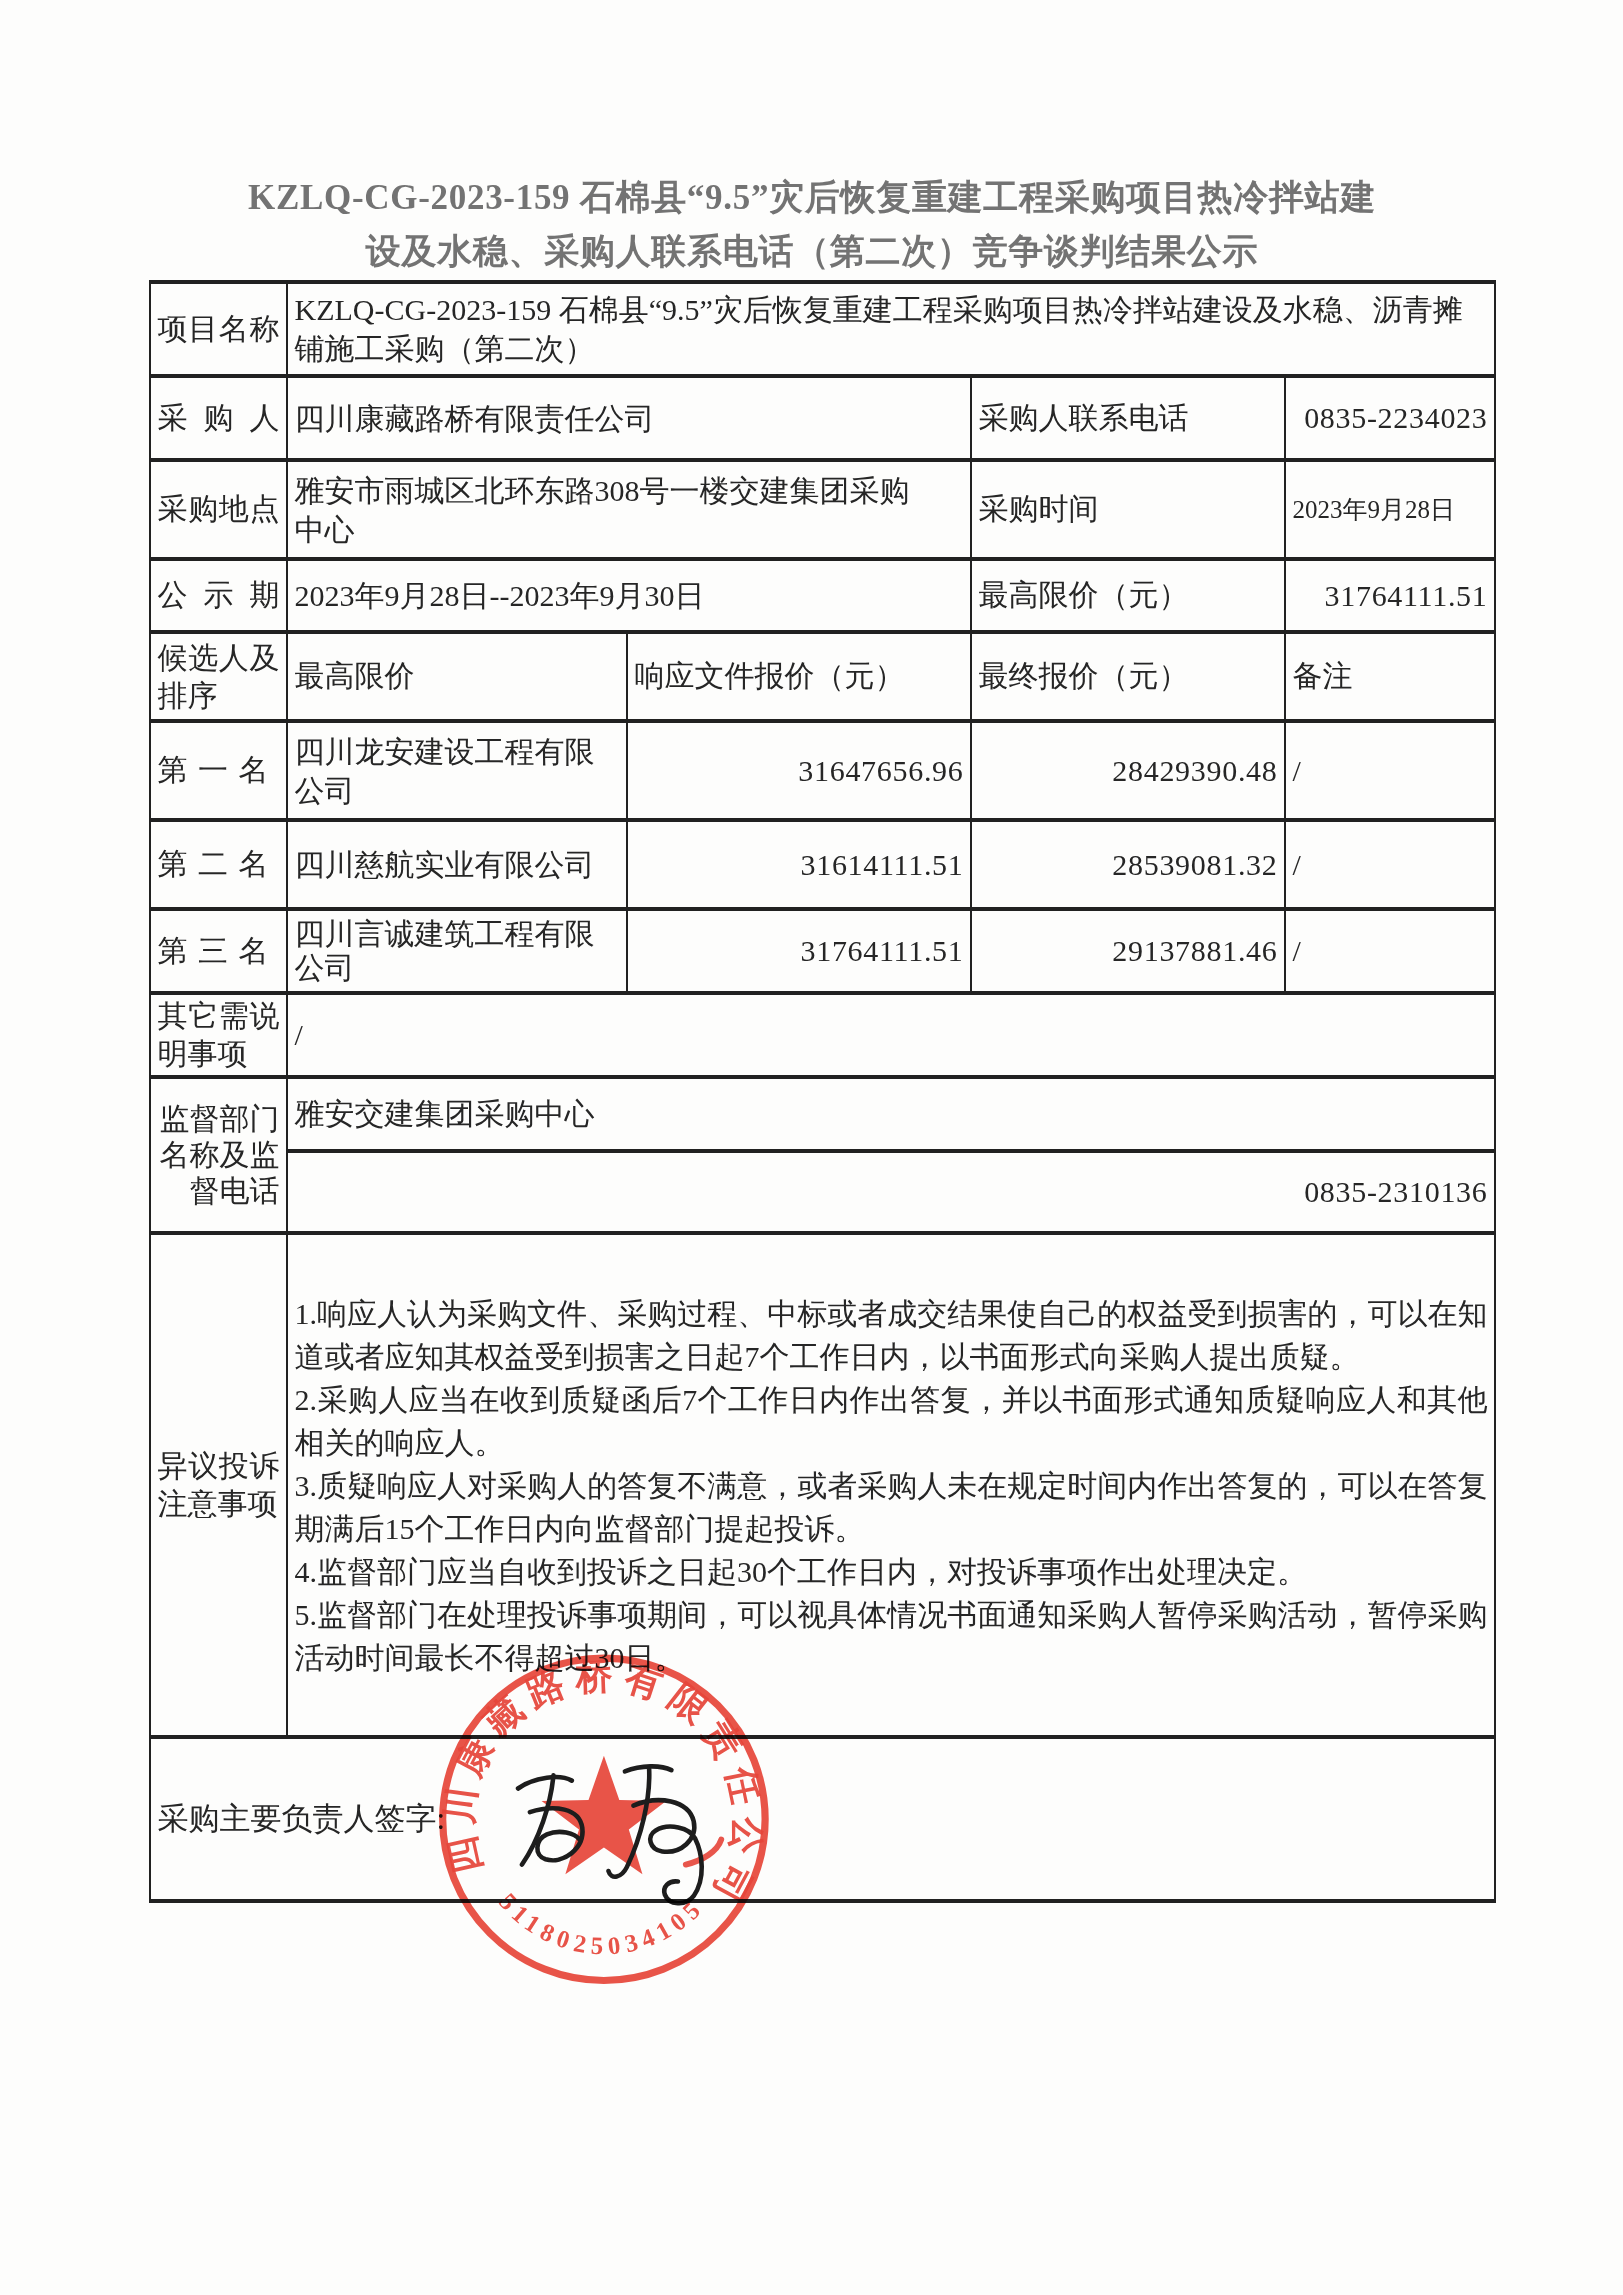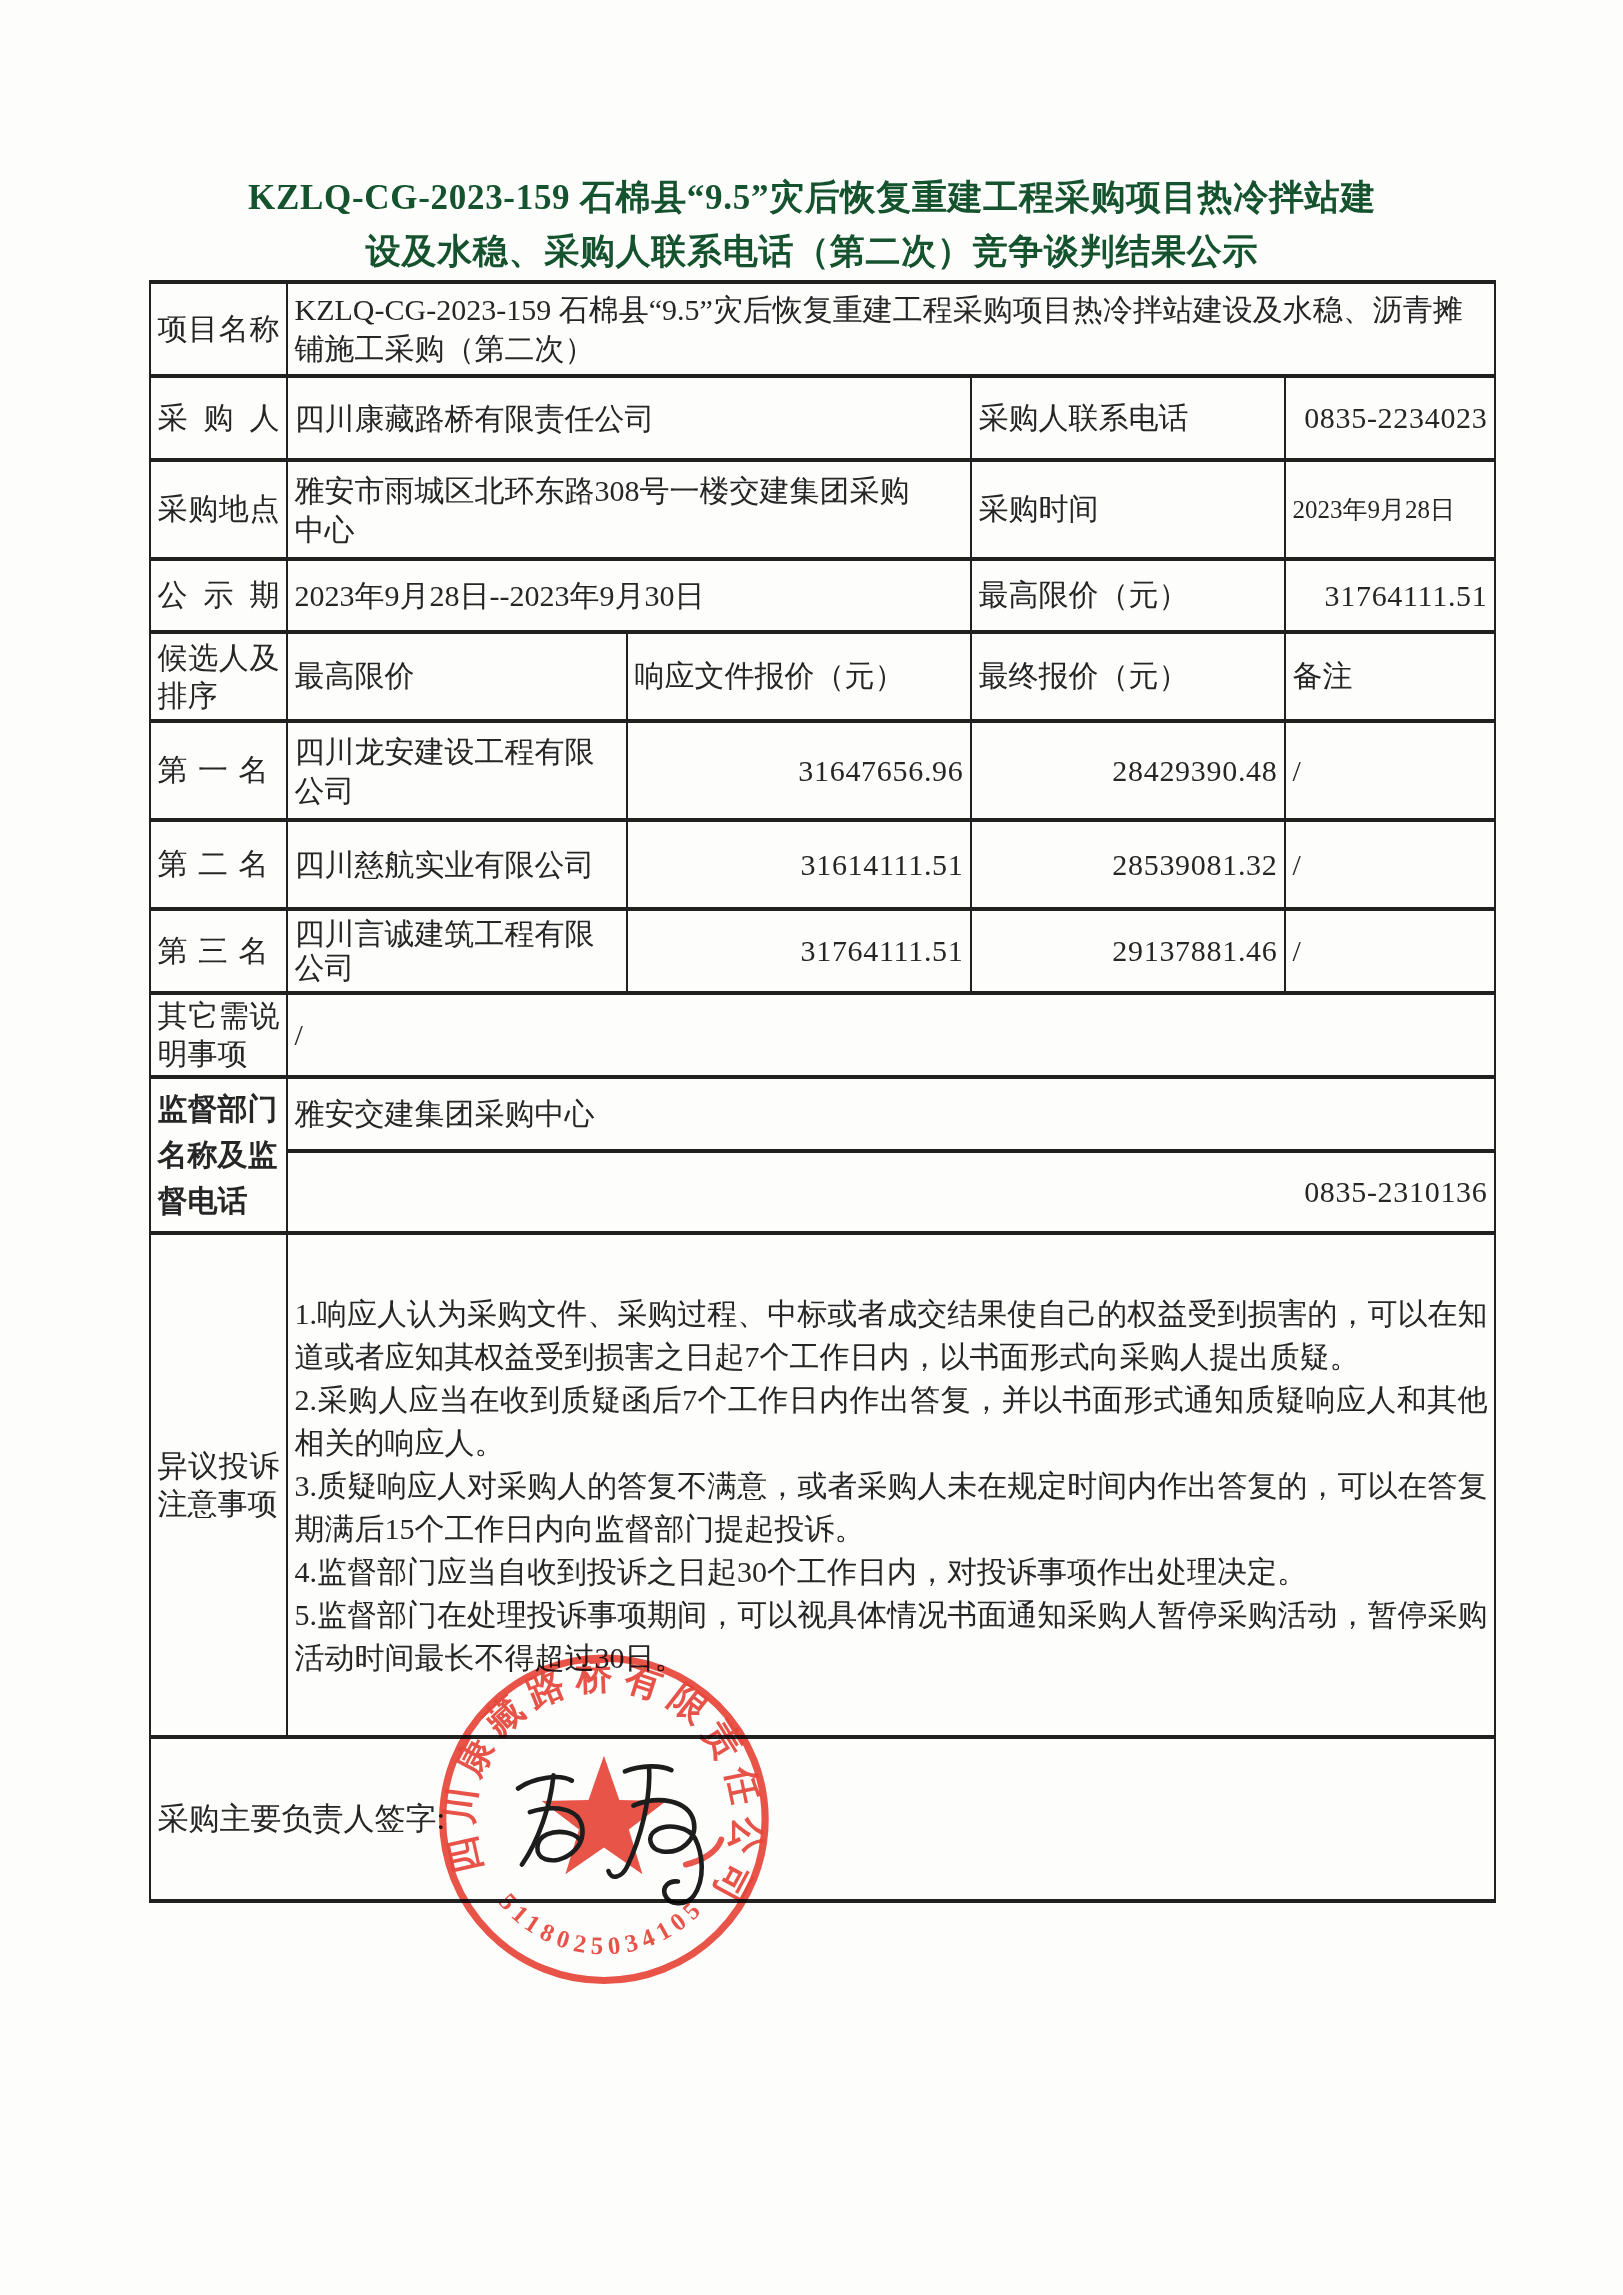--- a/index.html
+++ b/index.html
@@ -6,40 +6,40 @@
   .page{
     position:relative;
     width:1623px;height:2295px;
     background:#fdfdfc;
     font-family:"Liberation Serif","DejaVu Serif",serif;
     color:#262626;
     overflow:hidden;
   }
   .title{
     position:absolute;top:171px;left:118px;width:1388px;
-    text-align:center;font-weight:bold;color:#14532d;
+    text-align:center;font-weight:bold;color:#737373;
     font-size:35px;line-height:54px;letter-spacing:0.7px;
   }
   table.doc{
     position:absolute;top:280px;left:149px;
     width:1346px;table-layout:fixed;border-collapse:collapse;
     font-size:30px;color:#262626;border-radius:32px;
   }
   table.doc td{
     border-left:2.6px solid #212121;
     border-right:2.6px solid #212121;
     border-top:4.6px solid #212121;
     border-bottom:4.6px solid #212121;
     vertical-align:middle;
     padding:1.3px 6.5px;
     overflow:hidden;
   }
   td.jlab{text-align:justify;text-align-last:justify;padding:0 9.2px;}
   td.wlab{text-align:justify;padding:1.3px 6.5px;line-height:38px;}
-  td.clab{text-align:left;padding:1.3px 3.9px;line-height:46px;font-weight:bold;}
+  td.clab{text-align:right;padding:1.3px 3.9px;line-height:36px;}
   td.rank{text-align:left;letter-spacing:10.5px;padding-left:15.7px;}
   td.c{text-align:left;}
   td.l{text-align:left;padding:2.6px 9.2px;line-height:39px;}
   td.num{text-align:right;letter-spacing:0.7px;margin-left:20px;}
   td.obj{padding:10.5px 14.4px;}
   .obj-item{line-height:43px;text-align:justify;}
   td.sig{padding-left:9.2px;font-size:31px;}
   .stamp{
     position:absolute;left:425px;top:1643px;width:367px;height:367px;
     mix-blend-mode:multiply;

